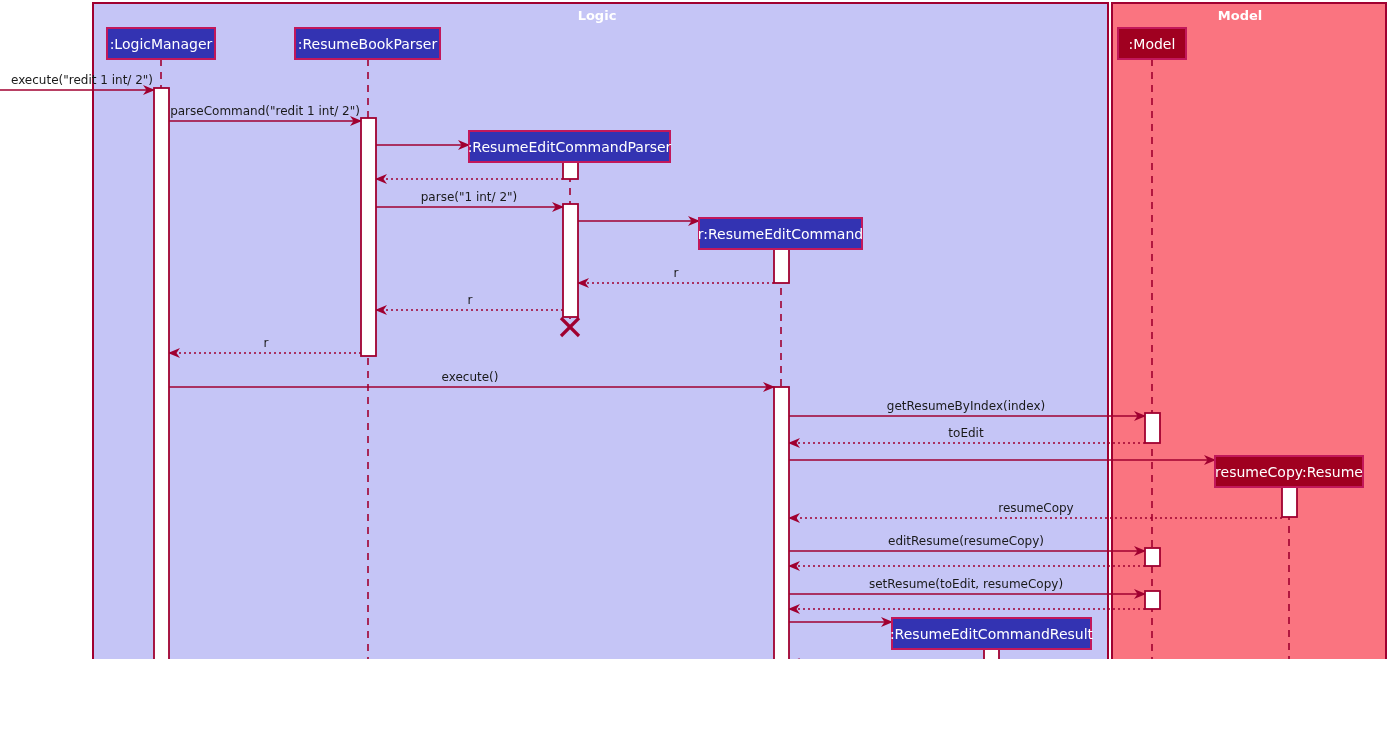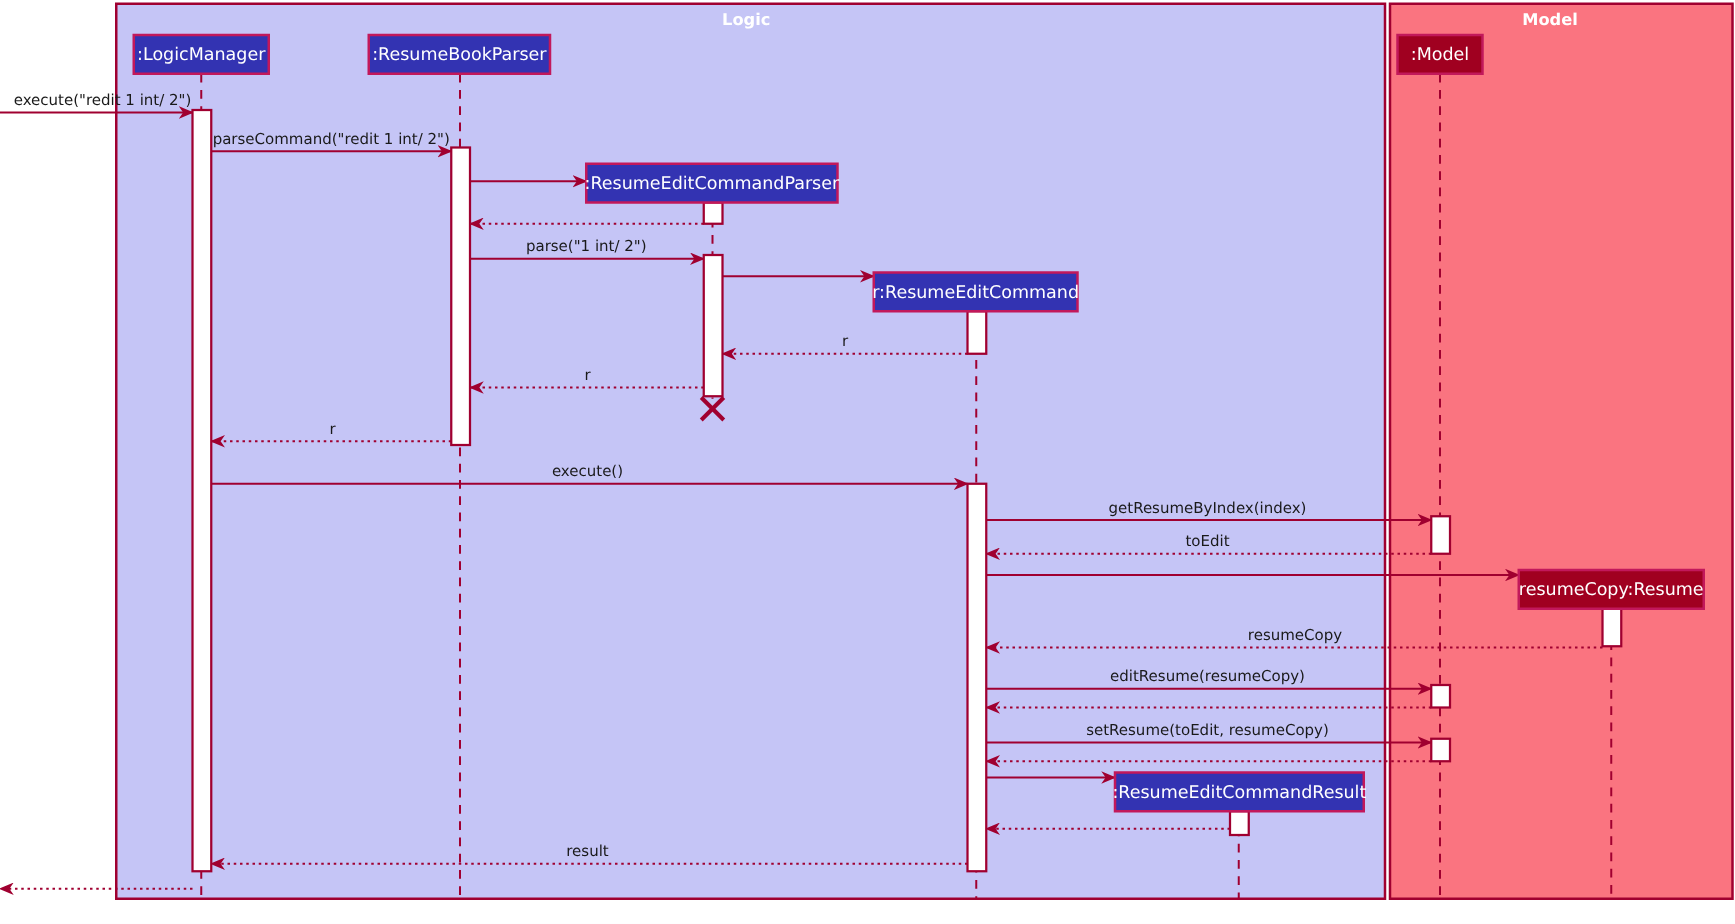--- a/index.html
+++ b/index.html
@@ -7,21 +7,21 @@
     margin: 0;
     padding: 0;
     background: #ffffff;
   }
   body {
     font-family: "DejaVu Sans", "Liberation Sans", sans-serif;
   }
   #diagram-root {
     position: relative;
     width: 1388px;
-    height: 739px;
+    height: 659px;
     background: #ffffff;
     overflow: hidden;
   }
   #diagram-svg {
     position: absolute;
     left: 0;
     top: 0;
   }
   .pkg-label {
     fill: #ffffff;

